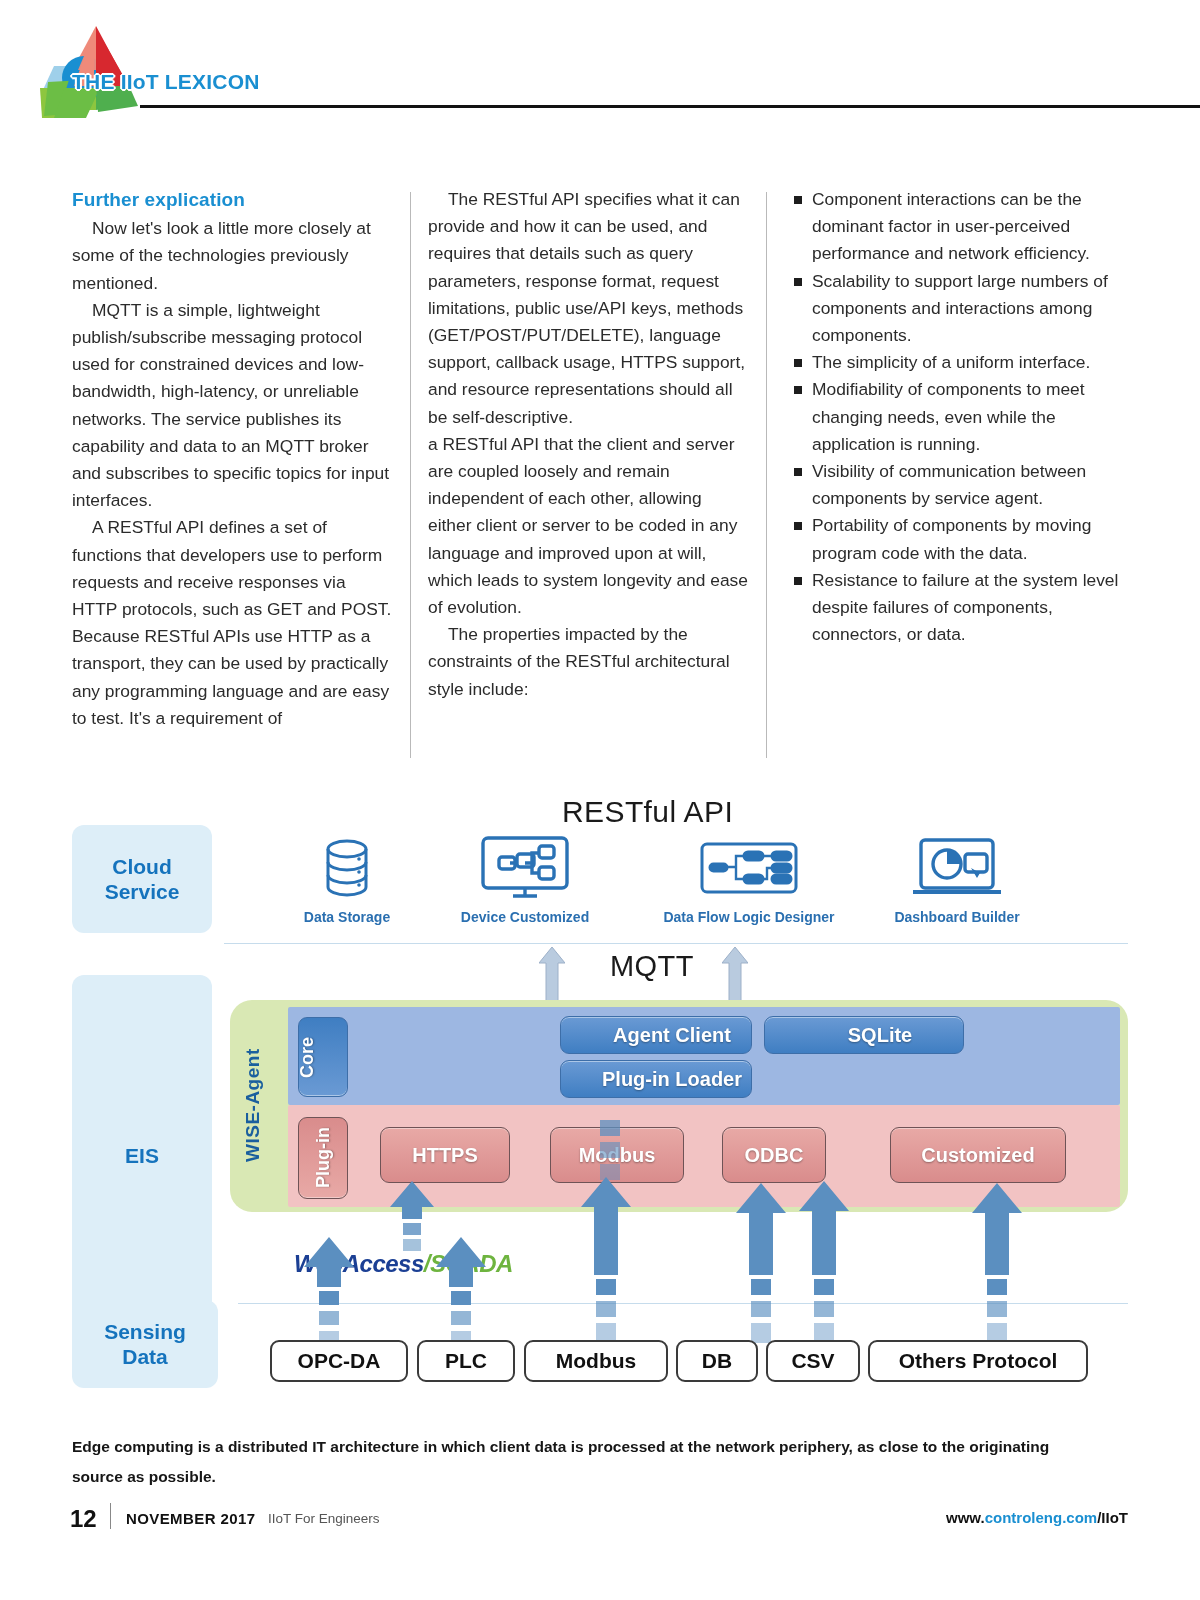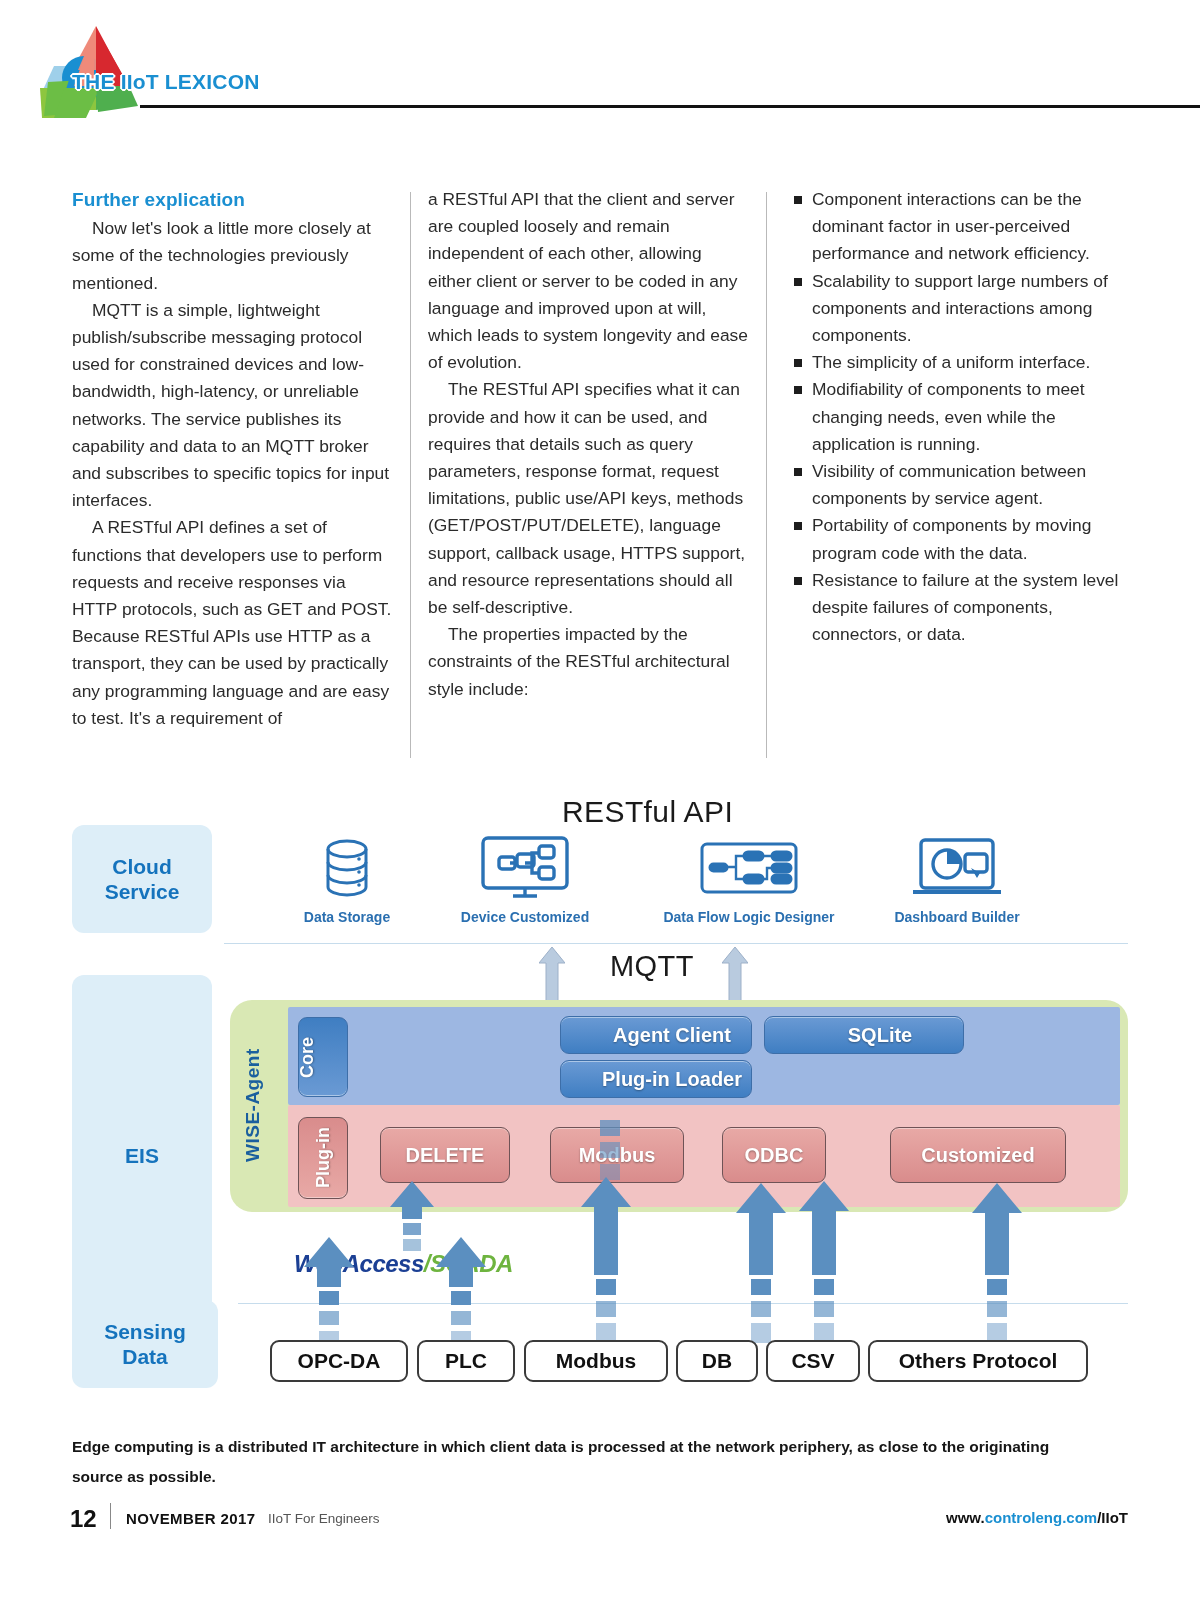--- a/index.html
+++ b/index.html
@@ -193,22 +193,22 @@
     <div class="rule-v v2"></div>
 
     <div class="col c1">
       <div class="col-head">Further explication</div>
       <div class="para">Now let's look a little more closely at some of the technologies previously mentioned.</div>
       <div class="para">MQTT is a simple, lightweight publish/subscribe messaging protocol used for constrained devices and low-bandwidth, high-latency, or unreliable networks. The service publishes its capability and data to an MQTT broker and subscribes to specific topics for input interfaces.</div>
       <div class="para">A RESTful API defines a set of functions that developers use to perform requests and receive responses via HTTP protocols, such as GET and POST. Because RESTful APIs use HTTP as a transport, they can be used by practically any programming language and are easy to test. It's a requirement of</div>
     </div>
 
     <div class="col c2">
+      <div class="para">The RESTful API specifies what it can provide and how it can be used, and requires that details such as query parameters, response format, request limitations, public use/API keys, methods (GET/POST/PUT/DELETE), language support, callback usage, HTTPS support, and resource representations should all be self-descriptive.</div>
       <div class="para flow">a RESTful API that the client and server are coupled loosely and remain independent of each other, allowing either client or server to be coded in any language and improved upon at will, which leads to system longevity and ease of evolution.</div>
-      <div class="para">The RESTful API specifies what it can provide and how it can be used, and requires that details such as query parameters, response format, request limitations, public use/API keys, methods (GET/POST/PUT/DELETE), language support, callback usage, HTTPS support, and resource representations should all be self-descriptive.</div>
       <div class="para">The properties impacted by the constraints of the RESTful architectural style include:</div>
     </div>
 
     <div class="col c3">
       <div class="bul">Component interactions can be the dominant factor in user-perceived performance and network efficiency.</div>
       <div class="bul">Scalability to support large numbers of components and interactions among components.</div>
       <div class="bul">The simplicity of a uniform interface.</div>
       <div class="bul">Modifiability of components to meet changing needs, even while the application is running.</div>
       <div class="bul">Visibility of communication between components by service agent.</div>
       <div class="bul">Portability of components by moving program code with the data.</div>
@@ -315,21 +315,21 @@
     <div class="wise-label">WISE-Agent</div>
     <div class="blue-band"></div>
     <div class="pink-band"></div>
 
     <div class="chip blue vert" style="left:226px;top:222px;width:50px;height:80px">Core</div>
     <div class="chip blue" style="left:488px;top:221px;width:192px;height:38px">Agent Client</div>
     <div class="chip blue" style="left:692px;top:221px;width:200px;height:38px">SQLite</div>
     <div class="chip blue" style="left:488px;top:265px;width:192px;height:38px">Plug-in Loader</div>
 
     <div class="chip pink vert" style="left:226px;top:322px;width:50px;height:82px">Plug-in</div>
-    <div class="chip pink" style="left:308px;top:332px;width:130px;height:56px">DELETE</div>
+    <div class="chip pink" style="left:308px;top:332px;width:130px;height:56px">HTTPS</div>
     <div class="chip pink" style="left:478px;top:332px;width:134px;height:56px">Modbus</div>
     <div class="chip pink" style="left:650px;top:332px;width:104px;height:56px">ODBC</div>
     <div class="chip pink" style="left:818px;top:332px;width:176px;height:56px">Customized</div>
 
     <div class="wa">
       <span class="a">WebAccess</span><span class="b">/SCADA</span>
     </div>
 
     <svg class="uparrow" style="left:0;top:380px" width="1056" height="180" viewBox="0 0 1056 180">
       <g fill="#5b8fc0">

